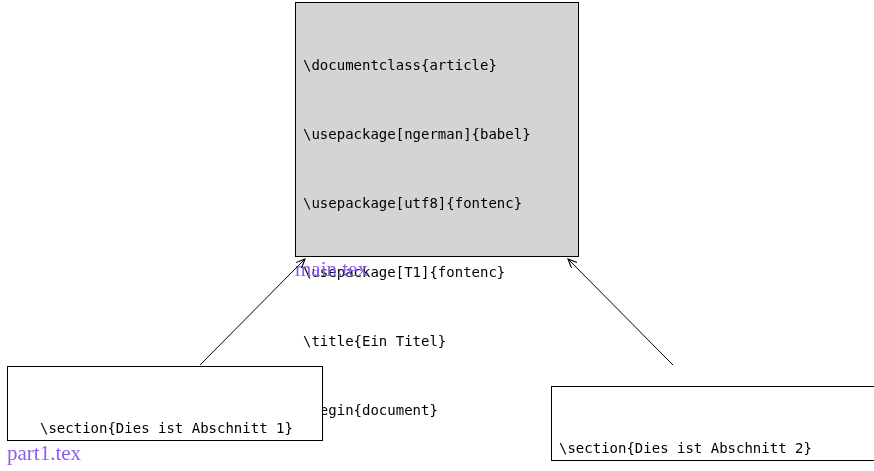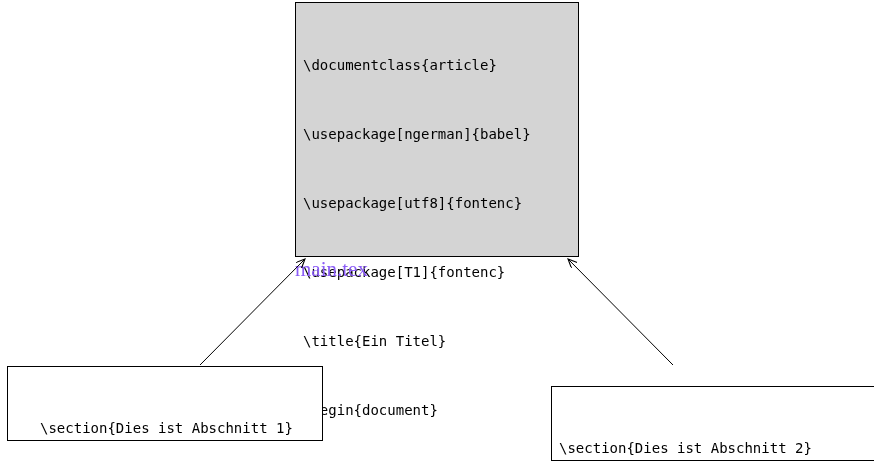--- a/index.html
+++ b/index.html
@@ -104,20 +104,21 @@
     
     
   </div>
   <div class="caption caption-main">main.tex</div>
 
   <div class="code-box part part1">
     <span class="code-line">\section{Dies ist Abschnitt 1}</span>
     
     
   </div>
+  <div class="caption caption-part1">part1.tex</div>
 
   <div class="code-box part part2">
     <span class="code-line">\section{Dies ist Abschnitt 2}</span>
     
     
   </div>
 
   <svg class="arrows" viewBox="0 0 874 471">
     <defs>
       <marker id="arrowhead" markerWidth="11" markerHeight="11" refX="9" refY="4" orient="auto" markerUnits="strokeWidth">

